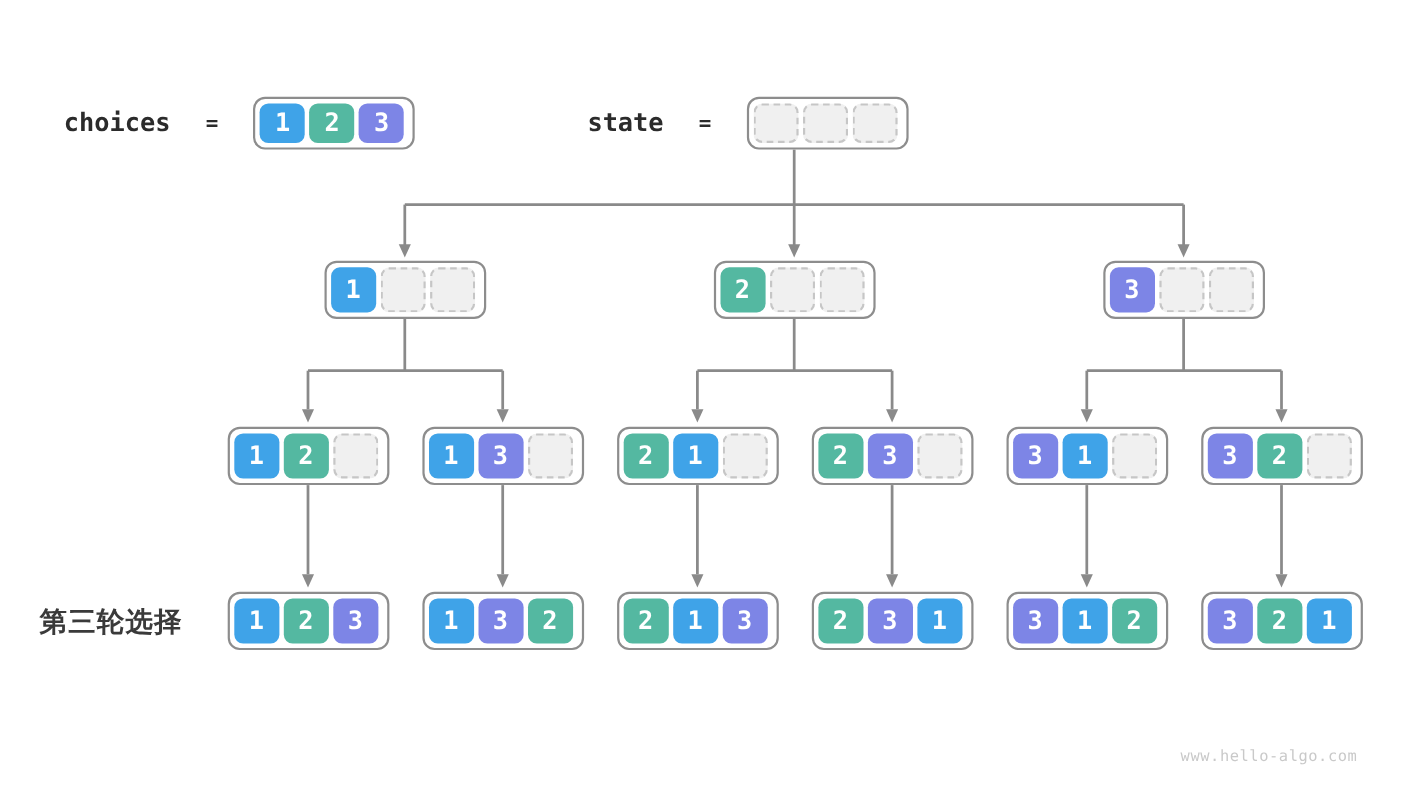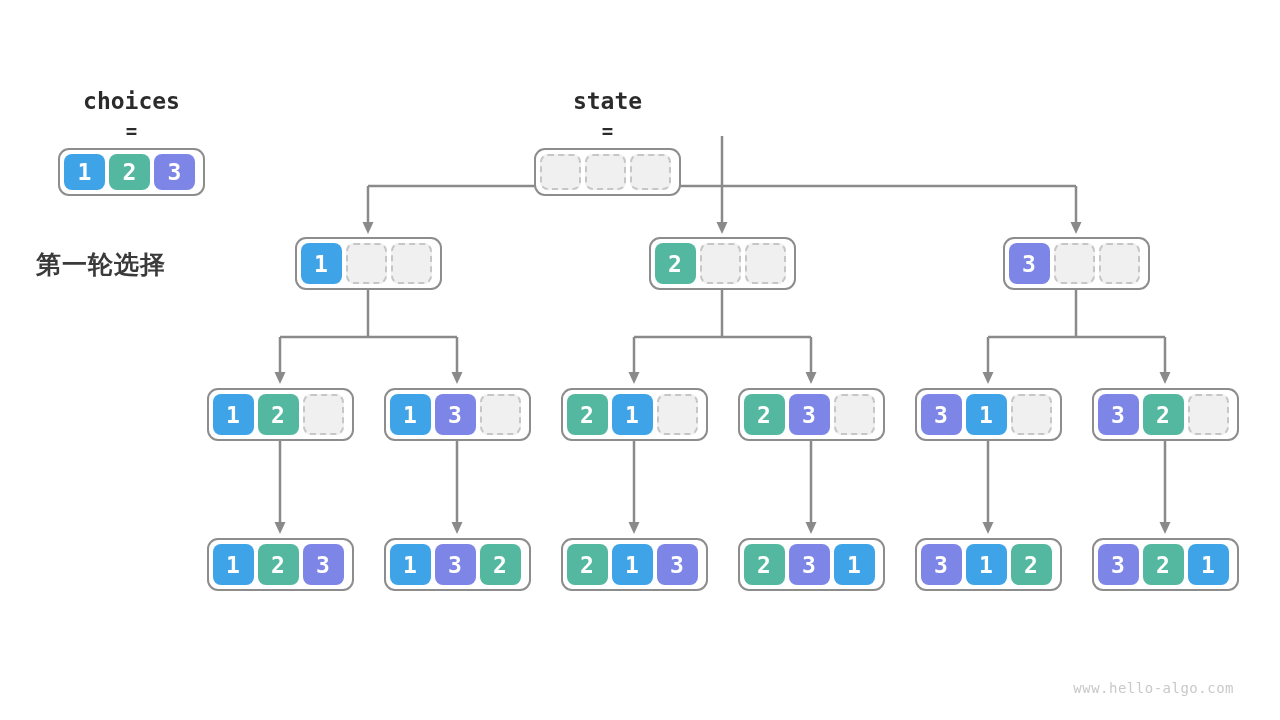--- a/index.html
+++ b/index.html
@@ -2,21 +2,21 @@
 <html><head>
 <meta charset="utf-8">
 <style>
   html,body{margin:0;padding:0;background:#fff;}
   #canvas{
     position:relative;width:1280px;height:720px;background:#ffffff;
     overflow:hidden;font-family:"DejaVu Sans","Liberation Sans",sans-serif;
   }
   #connectors{position:absolute;left:0;top:0;width:1280px;height:720px;}
 
-  .eq-group{position:absolute;display:flex;align-items:center;gap:6px;height:48px;flex-direction:column;}
+  .eq-group{position:absolute;display:flex;align-items:center;gap:32px;height:48px;}
   .code-label{font-family:"DejaVu Sans Mono","Liberation Mono",monospace;font-weight:bold;font-size:23px;color:#2b2b2b;}
   .eq{font-family:"DejaVu Sans Mono","Liberation Mono",monospace;font-weight:bold;font-size:19px;color:#2b2b2b;}
 
   .node{
     position:absolute;display:flex;gap:4px;padding:4px;box-sizing:border-box;
     width:147px;height:53px;background:#fff;border:2px solid #8d8d8d;border-radius:11px;
   }
   .node.inline{position:relative;height:48px;}
   .node.inline .cell{height:36px;}
   .cell{
@@ -96,21 +96,21 @@
   <div class="eq-group" style="left:534px;top:88px">
     <span class="code-label">state</span>
     <span class="eq">=</span>
     <div class="node inline" id="state-box">
         <div class="cell empty"></div>
         <div class="cell empty"></div>
         <div class="cell empty"></div>
       </div>
   </div>
 
-  <div class="row-label" style="top:248px">第一轮选择</div>
+  <div class="row-label" style="top:549px">第三轮选择</div>
 
   <div id="nodes">
       <div class="node" style="left: 294.5px; top: 237px;">
         <div class="cell" style="background: rgb(63, 163, 232);">1</div>
         <div class="cell empty"></div>
         <div class="cell empty"></div>
       </div>
       <div class="node" style="left: 648.5px; top: 237px;">
         <div class="cell" style="background: rgb(84, 184, 161);">2</div>
         <div class="cell empty"></div>

